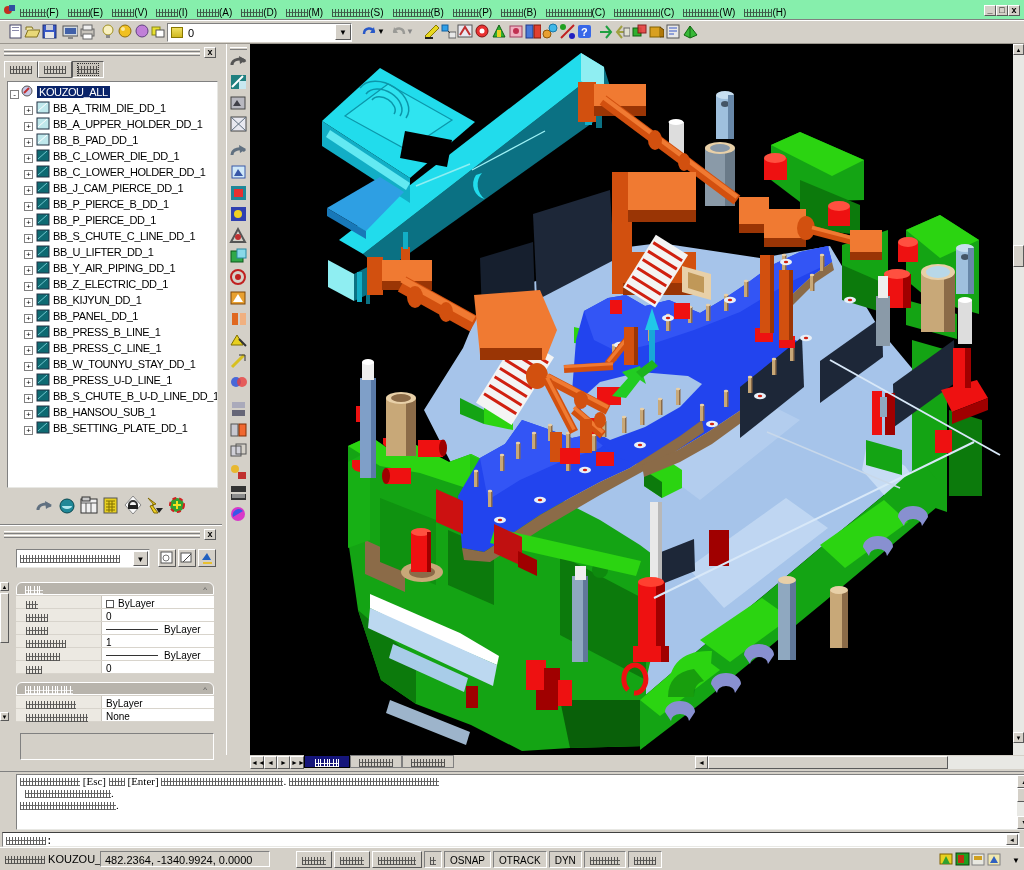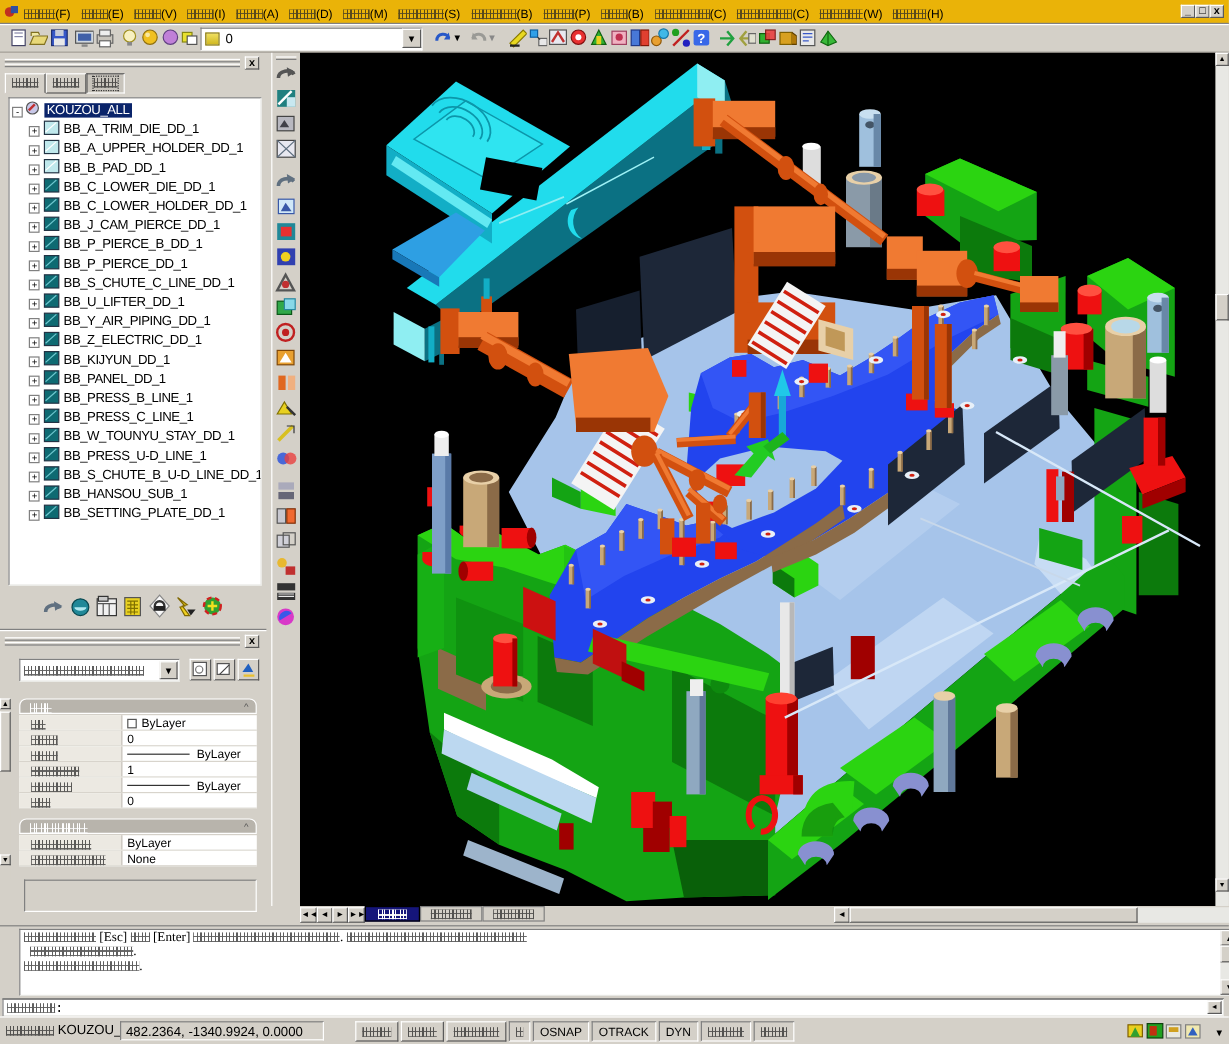--- a/index.html
+++ b/index.html
@@ -15,21 +15,21 @@
  background:repeating-linear-gradient(90deg,#fff 0 1px,rgba(0,0,0,0) 1px 3px,#fff 3px 4px,rgba(0,0,0,0) 4px 5px,#fff 5px 6px,rgba(0,0,0,0) 6px 9px),
  repeating-linear-gradient(0deg,#eee 0 1px,rgba(255,255,255,0) 1px 3px,#eee 3px 4px,rgba(255,255,255,0) 4px 8px)}
 .grip{height:3px;border-top:1px solid #fff;border-bottom:1px solid #808080;margin:1px 0}
 .xbtn{width:12px;height:11px;background:#d4d0c8;border:1px solid;border-color:#fff #5a5a5a #5a5a5a #fff;
  font-size:9px;line-height:9px;text-align:center;font-weight:bold}
 .tbtn{display:inline-block;width:17px;height:20px;margin:0;vertical-align:top;position:relative;overflow:hidden}
 .sep{display:inline-block;width:4px;height:20px;vertical-align:top}
 </style></head>
 <body>
 
-<div class="abs" style="left:0;top:0;width:1024px;height:20px;background:#eab308;border-bottom:1px solid #808080">
+<div class="abs" style="left:0;top:0;width:1024px;height:20px;background:#86efac;border-bottom:1px solid #808080">
  <div class="abs" style="left:3px;top:3px;width:13px;height:13px">
   <svg width="13" height="13">
         <circle cx="5" cy="7" r="4" fill="#c03020"></circle>
         <rect x="6" y="2" width="6" height="6" fill="#3050a0"></rect>
       </svg>
  </div>
  <div id="menuitems" class="abs" style="left:20px;top:6px"><span style="margin-right:9px"><span class="jp" style="width:26px"></span><span style="font-size:10px">(F)</span></span><span style="margin-right:9px"><span class="jp" style="width:22px"></span><span style="font-size:10px">(E)</span></span><span style="margin-right:9px"><span class="jp" style="width:22px"></span><span style="font-size:10px">(V)</span></span><span style="margin-right:9px"><span class="jp" style="width:22px"></span><span style="font-size:10px">(I)</span></span><span style="margin-right:9px"><span class="jp" style="width:22px"></span><span style="font-size:10px">(A)</span></span><span style="margin-right:9px"><span class="jp" style="width:22px"></span><span style="font-size:10px">(D)</span></span><span style="margin-right:9px"><span class="jp" style="width:22px"></span><span style="font-size:10px">(M)</span></span><span style="margin-right:9px"><span class="jp" style="width:38px"></span><span style="font-size:10px">(S)</span></span><span style="margin-right:9px"><span class="jp" style="width:38px"></span><span style="font-size:10px">(B)</span></span><span style="margin-right:9px"><span class="jp" style="width:26px"></span><span style="font-size:10px">(P)</span></span><span style="margin-right:9px"><span class="jp" style="width:22px"></span><span style="font-size:10px">(B)</span></span><span style="margin-right:9px"><span class="jp" style="width:46px"></span><span style="font-size:10px">(C)</span></span><span style="margin-right:9px"><span class="jp" style="width:46px"></span><span style="font-size:10px">(C)</span></span><span style="margin-right:9px"><span class="jp" style="width:36px"></span><span style="font-size:10px">(W)</span></span><span style="margin-right:9px"><span class="jp" style="width:28px"></span><span style="font-size:10px">(H)</span></span></div>
  <div class="abs" style="left:984px;top:3px"><span class="xbtn" style="display:inline-block">_</span><span class="xbtn" style="display:inline-block">□</span><span class="xbtn" style="display:inline-block">x</span></div>
 </div>
 

